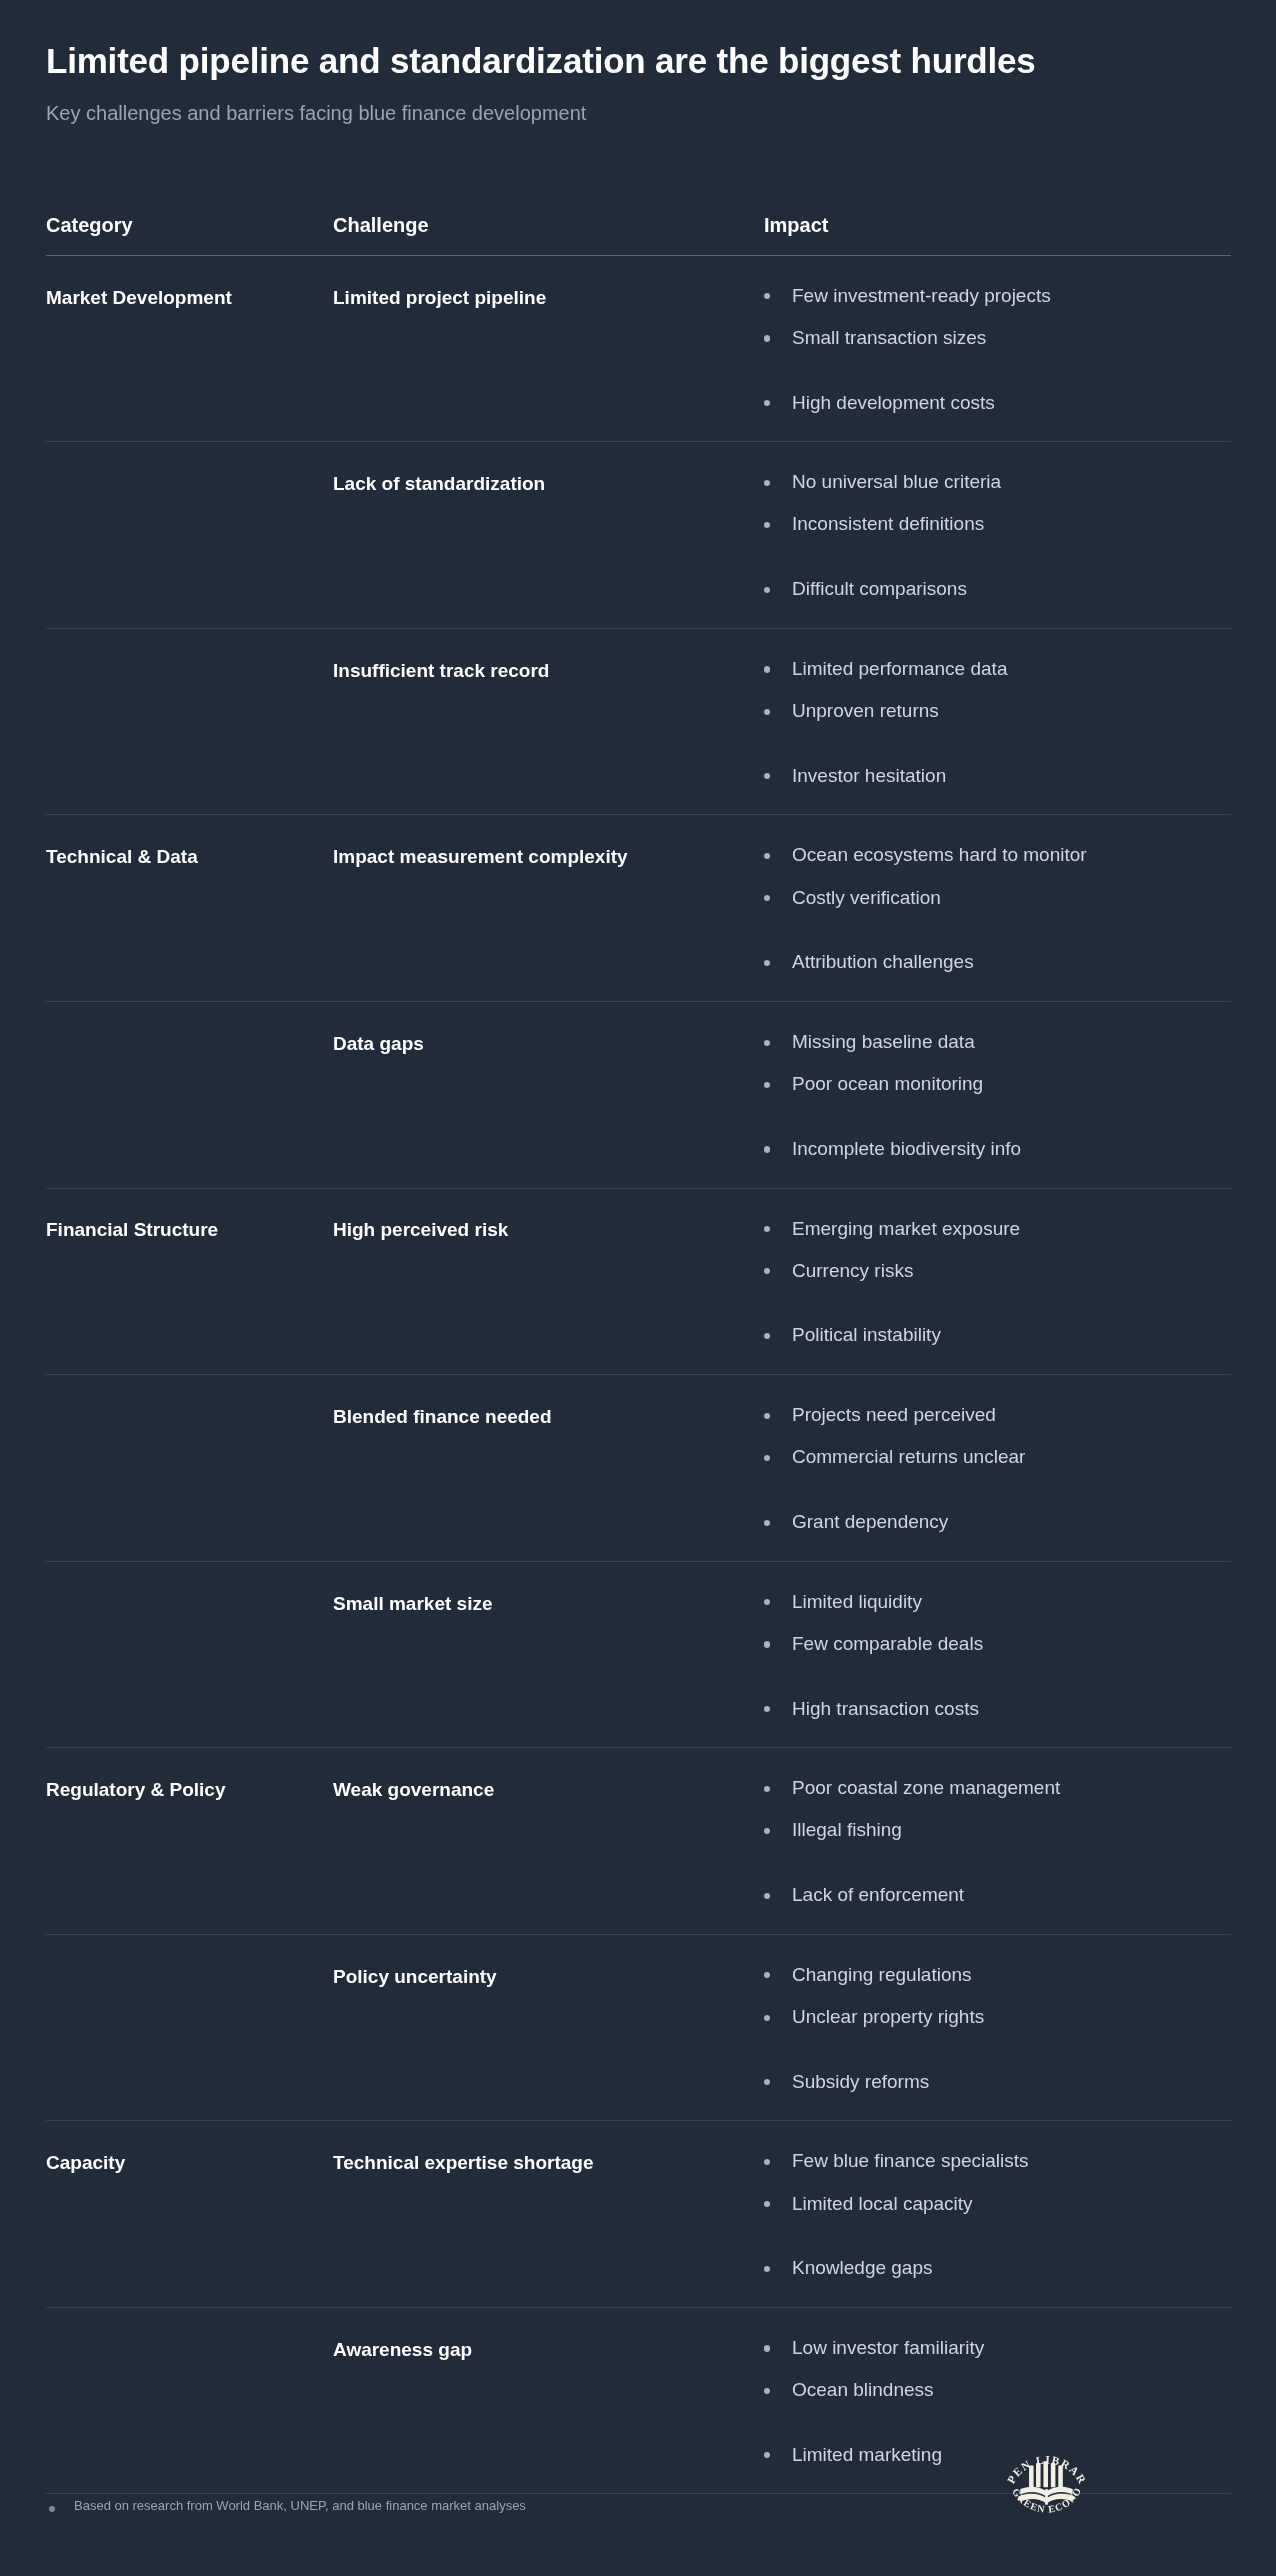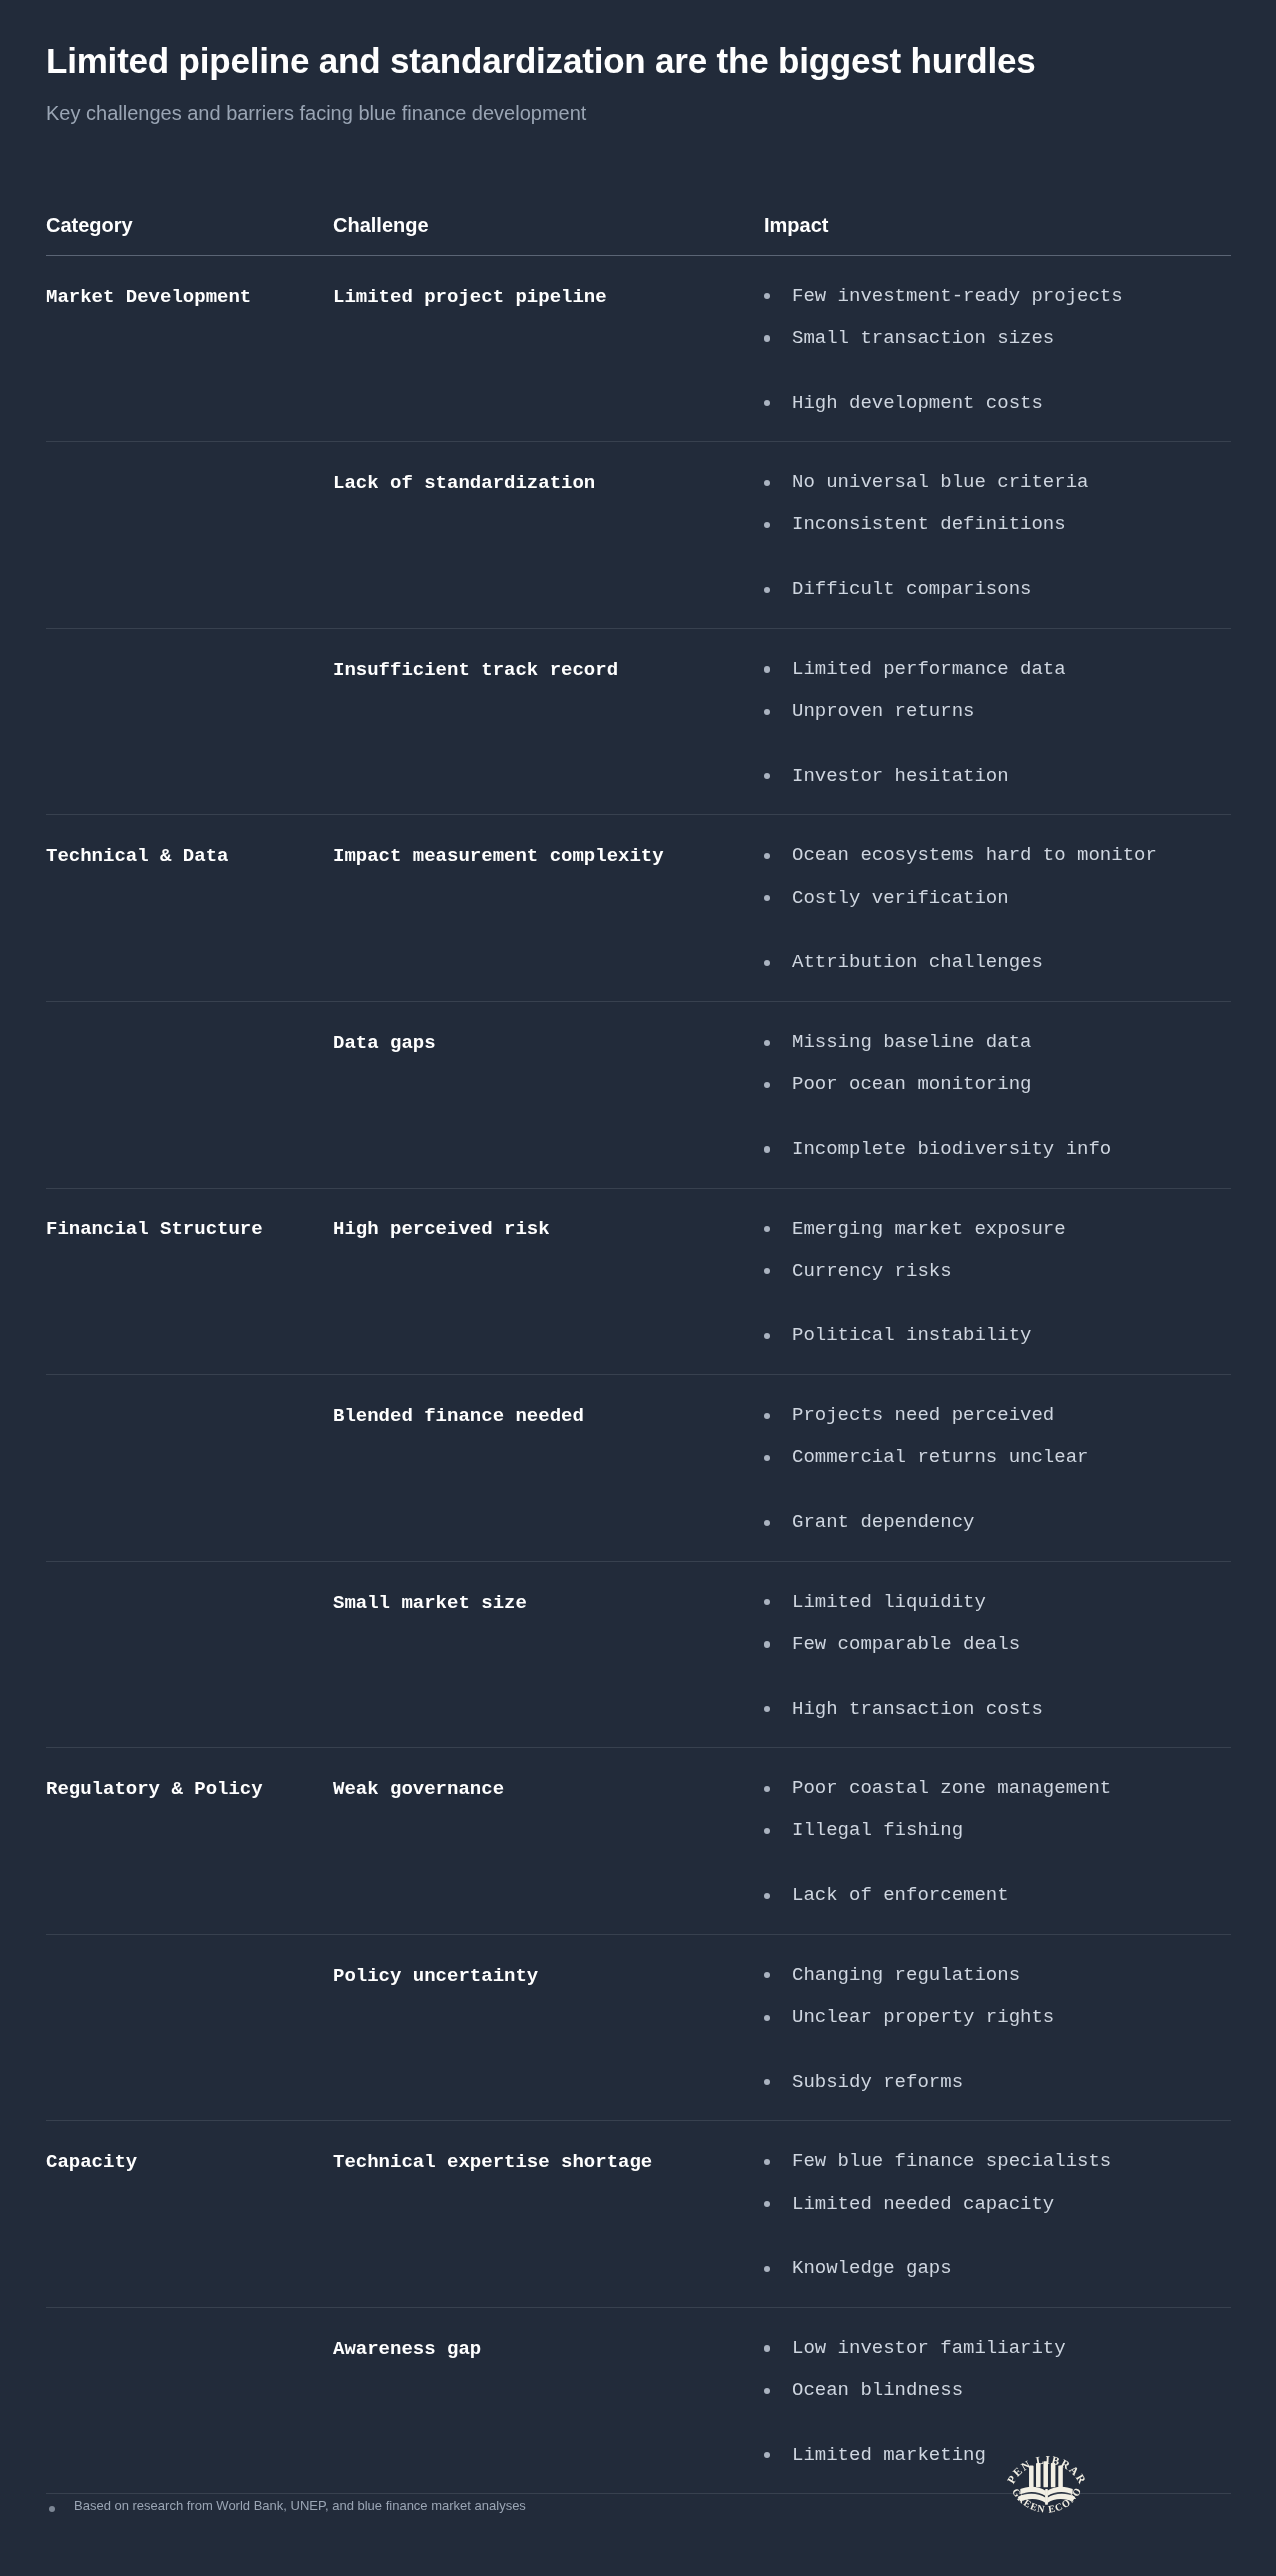--- a/index.html
+++ b/index.html
@@ -39,21 +39,20 @@
   .col-cat   { width:287px; flex:0 0 287px; }
   .col-chal  { width:431px; flex:0 0 431px; }
   .col-imp   { flex:1 1 auto; }
 
   .trow {
     display:flex;
     padding-top:28px;
     padding-bottom:26px;
     border-bottom:0.9px solid #38414f;
     align-items:flex-start;
-    font-family:Liberation Mono, monospace;
   }
   .trow:last-child { border-bottom:0.9px solid #38414f; }
 
   .cat-cell {
     font-size:19px; font-weight:700; color:#ffffff;
     line-height:1.35; padding-top:0.9px;
   }
   .chal-cell {
     font-size:19px; font-weight:700; color:#ffffff;
     line-height:1.35; padding-top:0.9px;
@@ -220,21 +219,21 @@
               <li class="imp-item"><span class="bullet"></span><span>Subsidy reforms</span></li>
             </ul>
           </div>
         </div>
         <div class="trow">
           <div class="cat-cell col-cat">Capacity</div>
           <div class="chal-cell col-chal">Technical expertise shortage</div>
           <div class="imp-cell col-imp">
             <ul class="imp-list">
               <li class="imp-item"><span class="bullet"></span><span>Few blue finance specialists</span></li>
-              <li class="imp-item"><span class="bullet"></span><span>Limited needed capacity</span></li>
+              <li class="imp-item"><span class="bullet"></span><span>Limited local capacity</span></li>
               <li class="imp-item"><span class="bullet"></span><span>Knowledge gaps</span></li>
             </ul>
           </div>
         </div>
         <div class="trow">
           <div class="cat-cell col-cat"></div>
           <div class="chal-cell col-chal">Awareness gap</div>
           <div class="imp-cell col-imp">
             <ul class="imp-list">
               <li class="imp-item"><span class="bullet"></span><span>Low investor familiarity</span></li>

